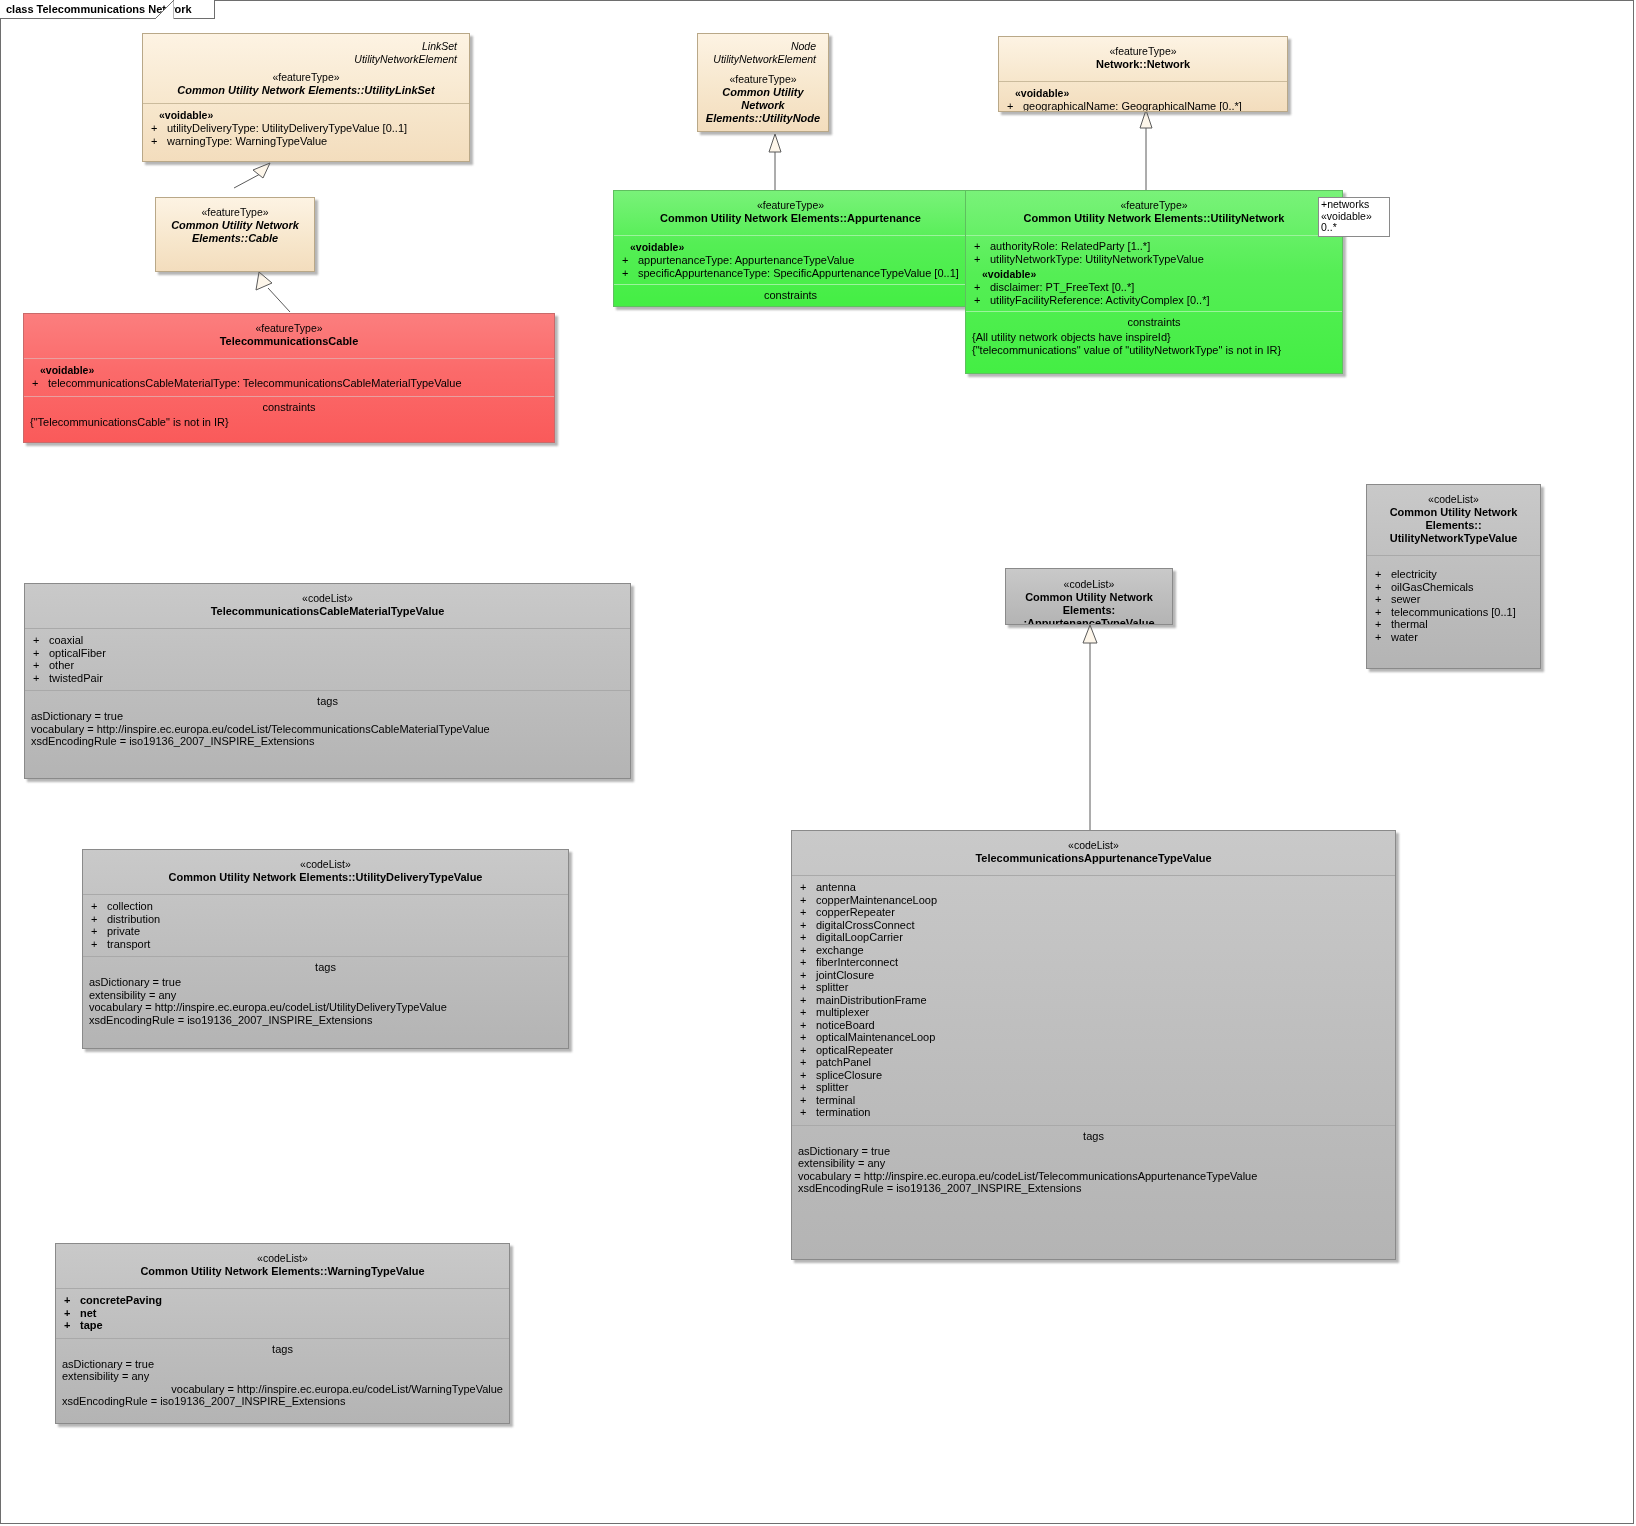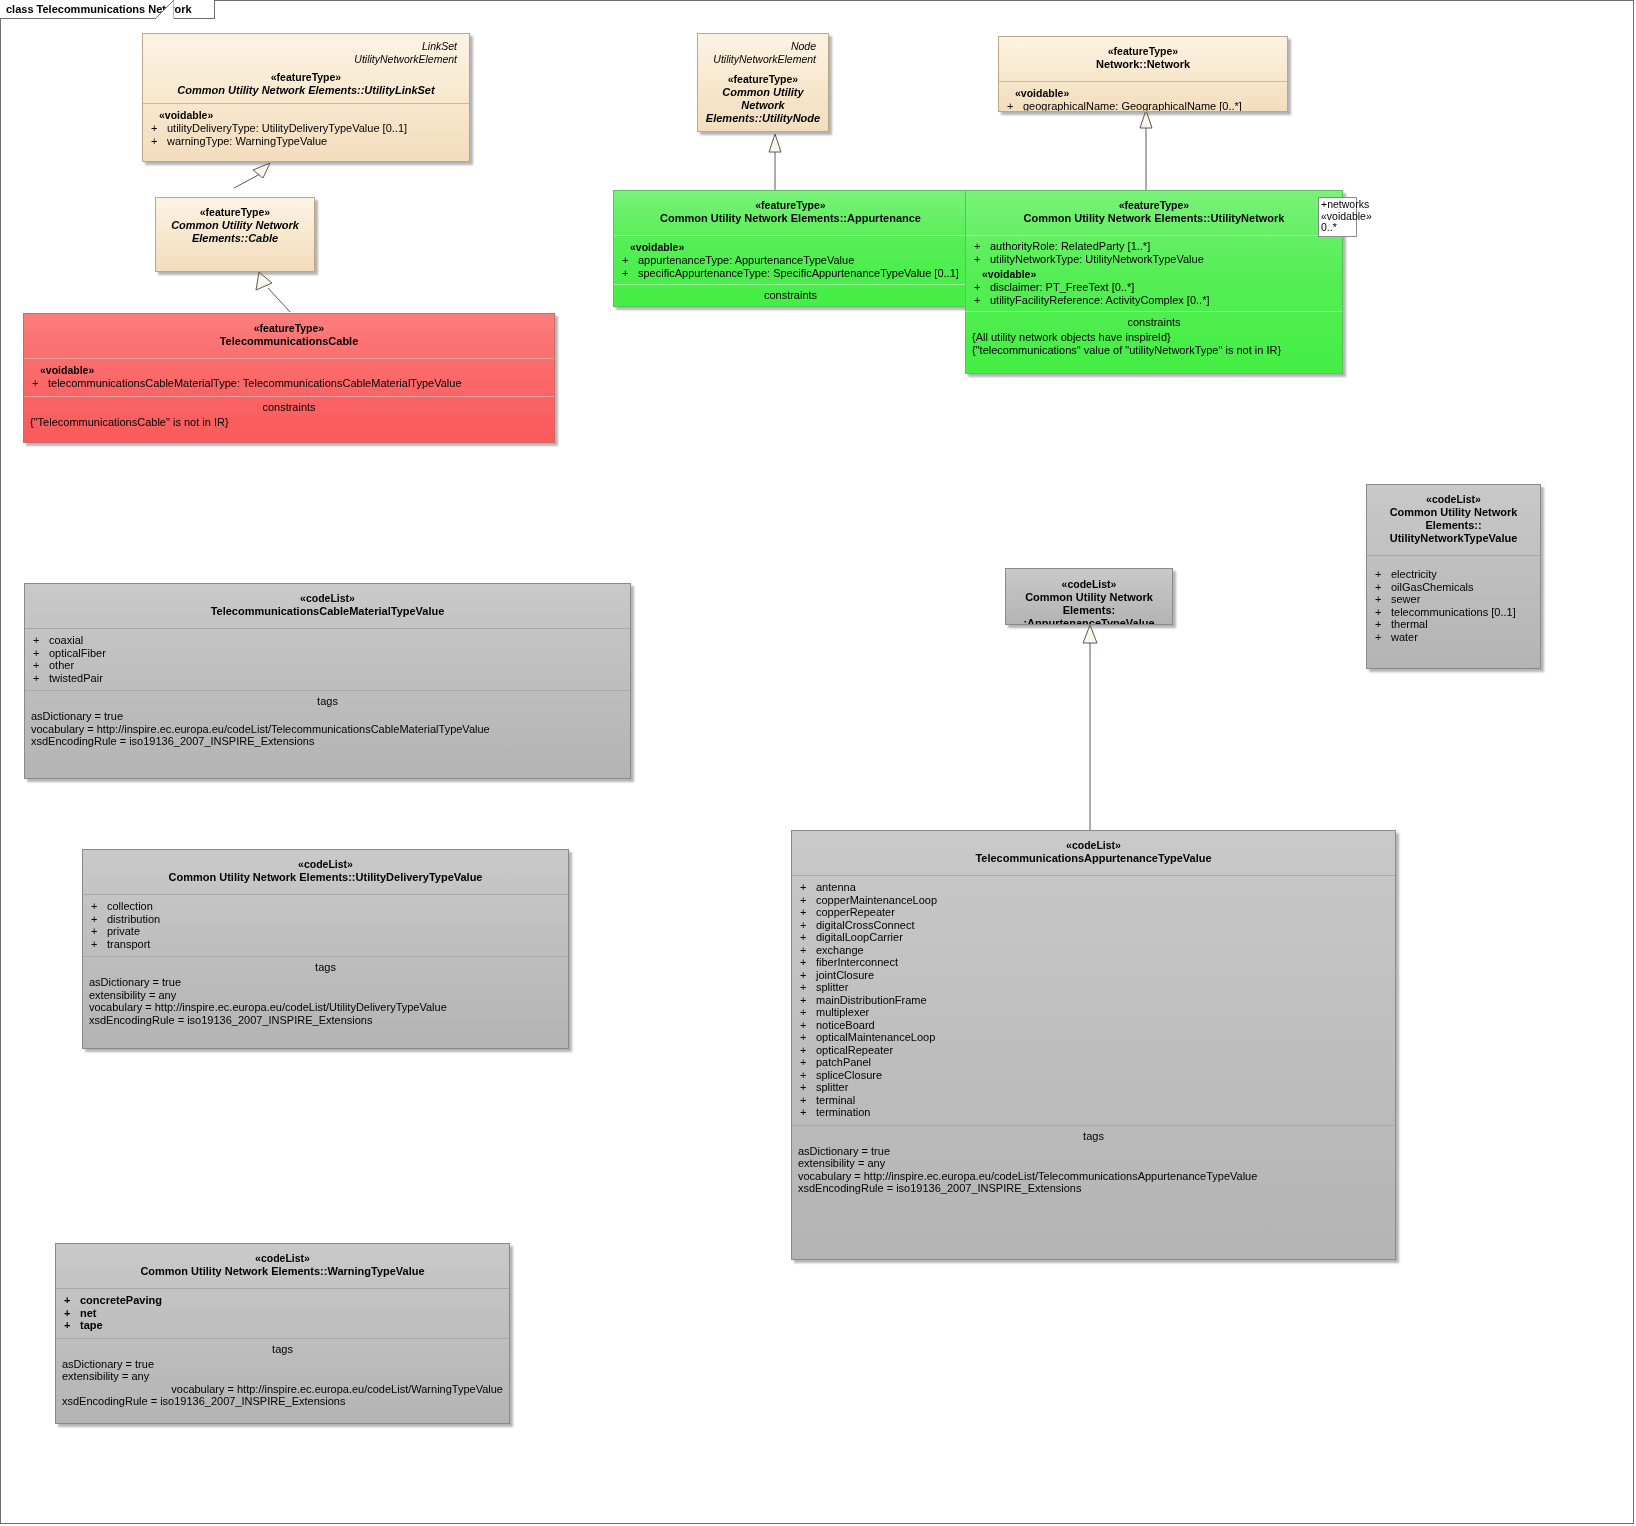--- a/index.html
+++ b/index.html
@@ -67,21 +67,21 @@
     border-top: 1px solid #9a9a9a;
   }
   .hdr {
     text-align: center;
     font-weight: bold;
     line-height: 13px;
     padding-top: 5px;
     padding-bottom: 6px;
   }
   .stereo {
-    font-weight: bold;
+    font-weight: normal;
     font-size: 10.5px;
   }
   .corner {
     text-align: right;
     font-style: italic;
     line-height: 13px;
     font-size: 10.5px;
     padding: 3px 6px 0 6px;
   }
   .attr {
@@ -284,21 +284,21 @@
       <div class="attr"><span class="vis">+</span><span>disclaimer: PT_FreeText [0..*]</span></div>
       <div class="attr"><span class="vis">+</span><span>utilityFacilityReference: ActivityComplex [0..*]</span></div>
     </div>
     <div class="sec" style="padding-top:3px;">
       <div class="sec-title">constraints</div>
       <div class="constraint-line" style="padding-left:0;">{All utility network objects have inspireId}</div>
       <div class="constraint-line" style="padding-left:0;">{"telecommunications" value of "utilityNetworkType" is not in IR}</div>
     </div>
   </div>
 
-  <div class="rolebox" style="left:1318px; top:197px; width:39px; height:40px;">
+  <div class="rolebox" style="left:1318px; top:197px; width:72px; height:40px;">
     <div>+networks</div>
     <div>«voidable»</div>
     <div>0..*</div>
   </div>
 
   <div class="uml pal-gray" style="left:1366px; top:484px; width:175px; height:185px;">
     <div class="sec">
       <div class="hdr">
         <div class="stereo">«codeList»</div>
         <div>Common Utility Network Elements::</div>

